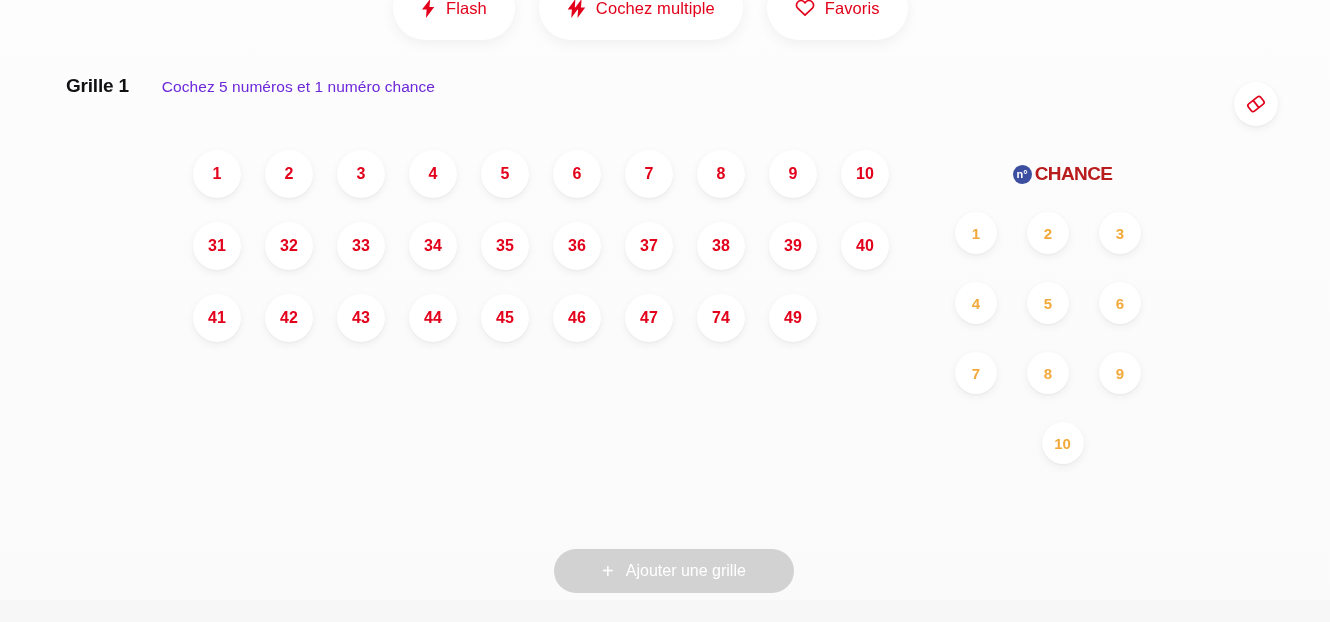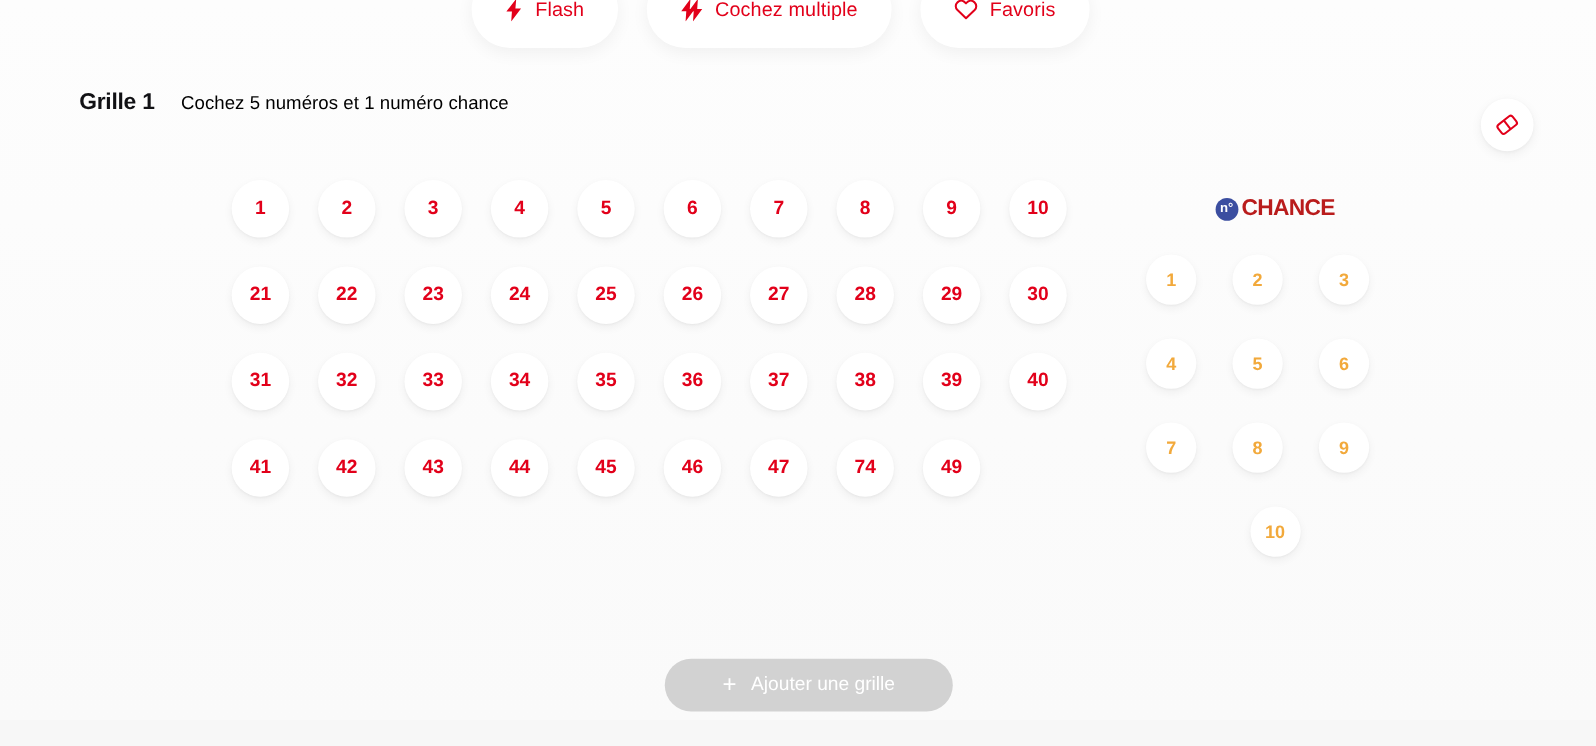--- a/index.html
+++ b/index.html
@@ -44,27 +44,27 @@
     box-shadow:0 4px 14px rgba(0,0,0,0.055);
     white-space:nowrap;
   }
   .action-btn .btn-label { color:#e2001a; font-size:16.5px; letter-spacing:.1px; }
   .ico { display:inline-flex; align-items:center; justify-content:center; }
   .ico svg { display:block; }
 
   
   .grid-header {
     position:absolute; left:66px; top:75px;
-    display:flex; align-items:baseline; gap:22px;
+    display:flex; align-items:baseline; gap:33px;
   }
   .grid-title {
     font-size:19px; font-weight:bold; color:#111114; letter-spacing:-.2px;
   }
   .grid-hint {
-    font-size:15.5px; color:#000000; font-weight:400; letter-spacing:.05px;
+    font-size:15.5px; color:#6d28d9; font-weight:400; letter-spacing:.05px;
   }
 
   
   .eraser-btn {
     position:absolute; left:1234px; top:82px;
     width:44px; height:44px; border-radius:50%;
     background:#ffffff; border:none; cursor:pointer;
     display:flex; align-items:center; justify-content:center;
     box-shadow:0 3px 10px rgba(0,0,0,0.06), 0 1px 3px rgba(0,0,0,0.04);
   }
@@ -194,32 +194,20 @@
       <button class="ball">3</button>
       <button class="ball">4</button>
       <button class="ball">5</button>
       <button class="ball">6</button>
       <button class="ball">7</button>
       <button class="ball">8</button>
       <button class="ball">9</button>
       <button class="ball">10</button>
     </div>
     <div class="num-row">
-      <button class="ball">21</button>
-      <button class="ball">22</button>
-      <button class="ball">23</button>
-      <button class="ball">24</button>
-      <button class="ball">25</button>
-      <button class="ball">26</button>
-      <button class="ball">27</button>
-      <button class="ball">28</button>
-      <button class="ball">29</button>
-      <button class="ball">30</button>
-    </div>
-    <div class="num-row">
       <button class="ball">31</button>
       <button class="ball">32</button>
       <button class="ball">33</button>
       <button class="ball">34</button>
       <button class="ball">35</button>
       <button class="ball">36</button>
       <button class="ball">37</button>
       <button class="ball">38</button>
       <button class="ball">39</button>
       <button class="ball">40</button>

